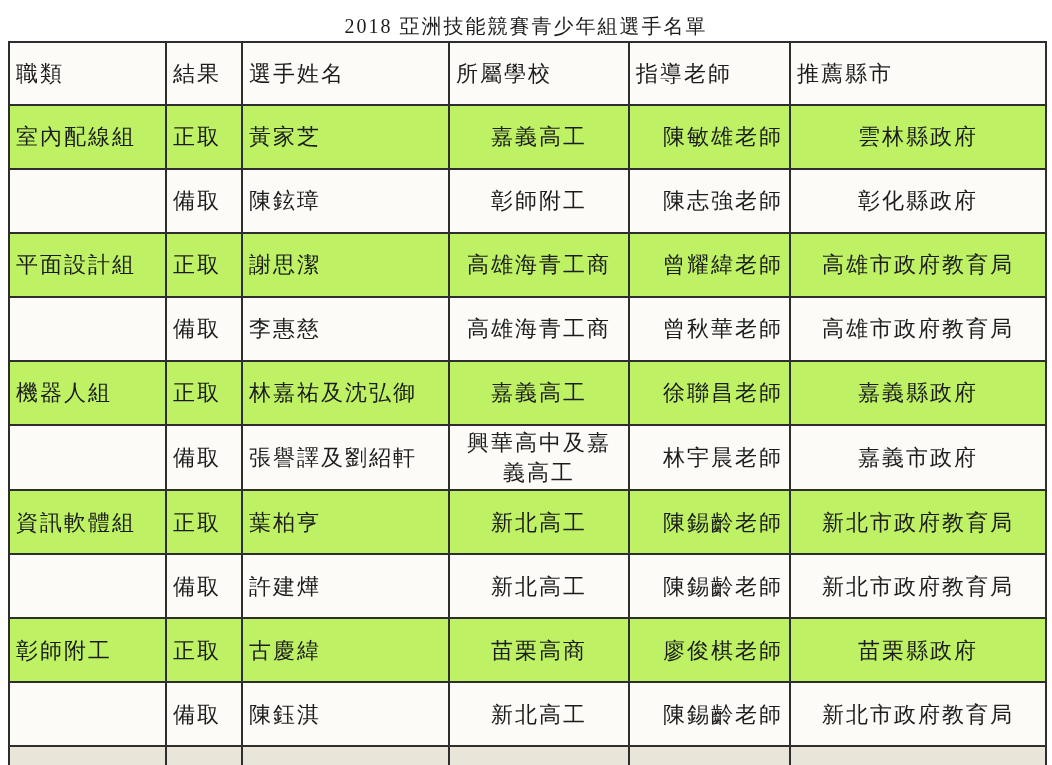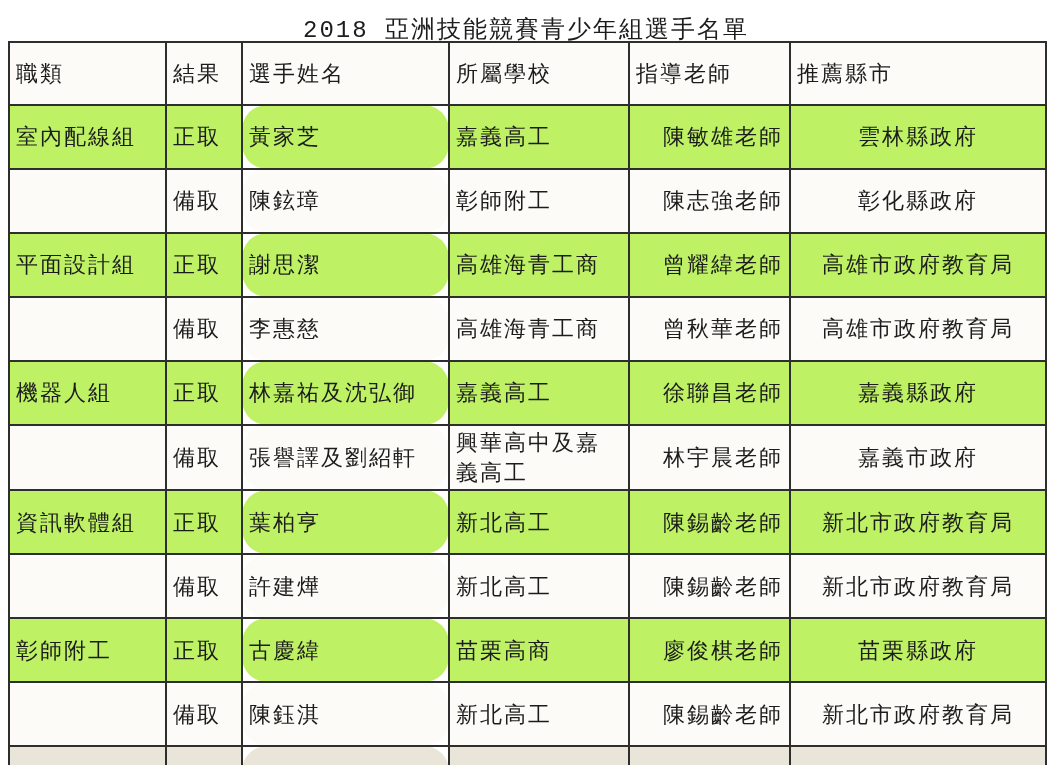--- a/index.html
+++ b/index.html
@@ -13,27 +13,26 @@
     color: #1c1c1c;
   }
   .page {
     width: 1052px;
     height: 765px;
     position: relative;
     overflow: hidden;
   }
   .title {
     text-align: center;
-    font-size: 24px;
+    font-size: 20px;
     letter-spacing: 2px;
     padding-top: 13px;
     height: 41px;
     box-sizing: border-box;
     white-space: nowrap;
-    font-family: Liberation Mono, monospace;
   }
   table.roster {
     border-collapse: collapse;
     table-layout: fixed;
     margin-left: 8px;
     width: 1037px;
   }
   table.roster th, table.roster td {
     border: 2px solid #2e2e2e;
     font-size: 22px;
@@ -46,22 +45,22 @@
     background: #fcfbf8;
   }
   table.roster thead th {
     height: 63px;
     text-align: left;
   }
   table.roster tbody td { height: 64px; }
   
   td.c-cat     { text-align: left;  padding-left: 10px; }
   td.c-res     { text-align: left;  padding-left: 8px;  }
-  td.c-name    { text-align: left;  padding-left: 10px; border-radius: 25px; }
-  td.c-school  { text-align: left;  padding-left: 9px; margin-left: 20px;  }
+  td.c-name    { text-align: left;  padding-left: 10px; }
+  td.c-school  { text-align: center;  padding-left: 9px; margin-left: 20px;  }
   td.c-teacher { text-align: right;  padding-left: 9px; margin-top: 12px;  }
   td.c-city    { text-align: center; }
   tr.highlight td { background: #bef264; }
   tr.partial td { height: 40px; background: #e9e6d9; }
 </style>
 </head>
 <body>
 
 <div class="page">
 

